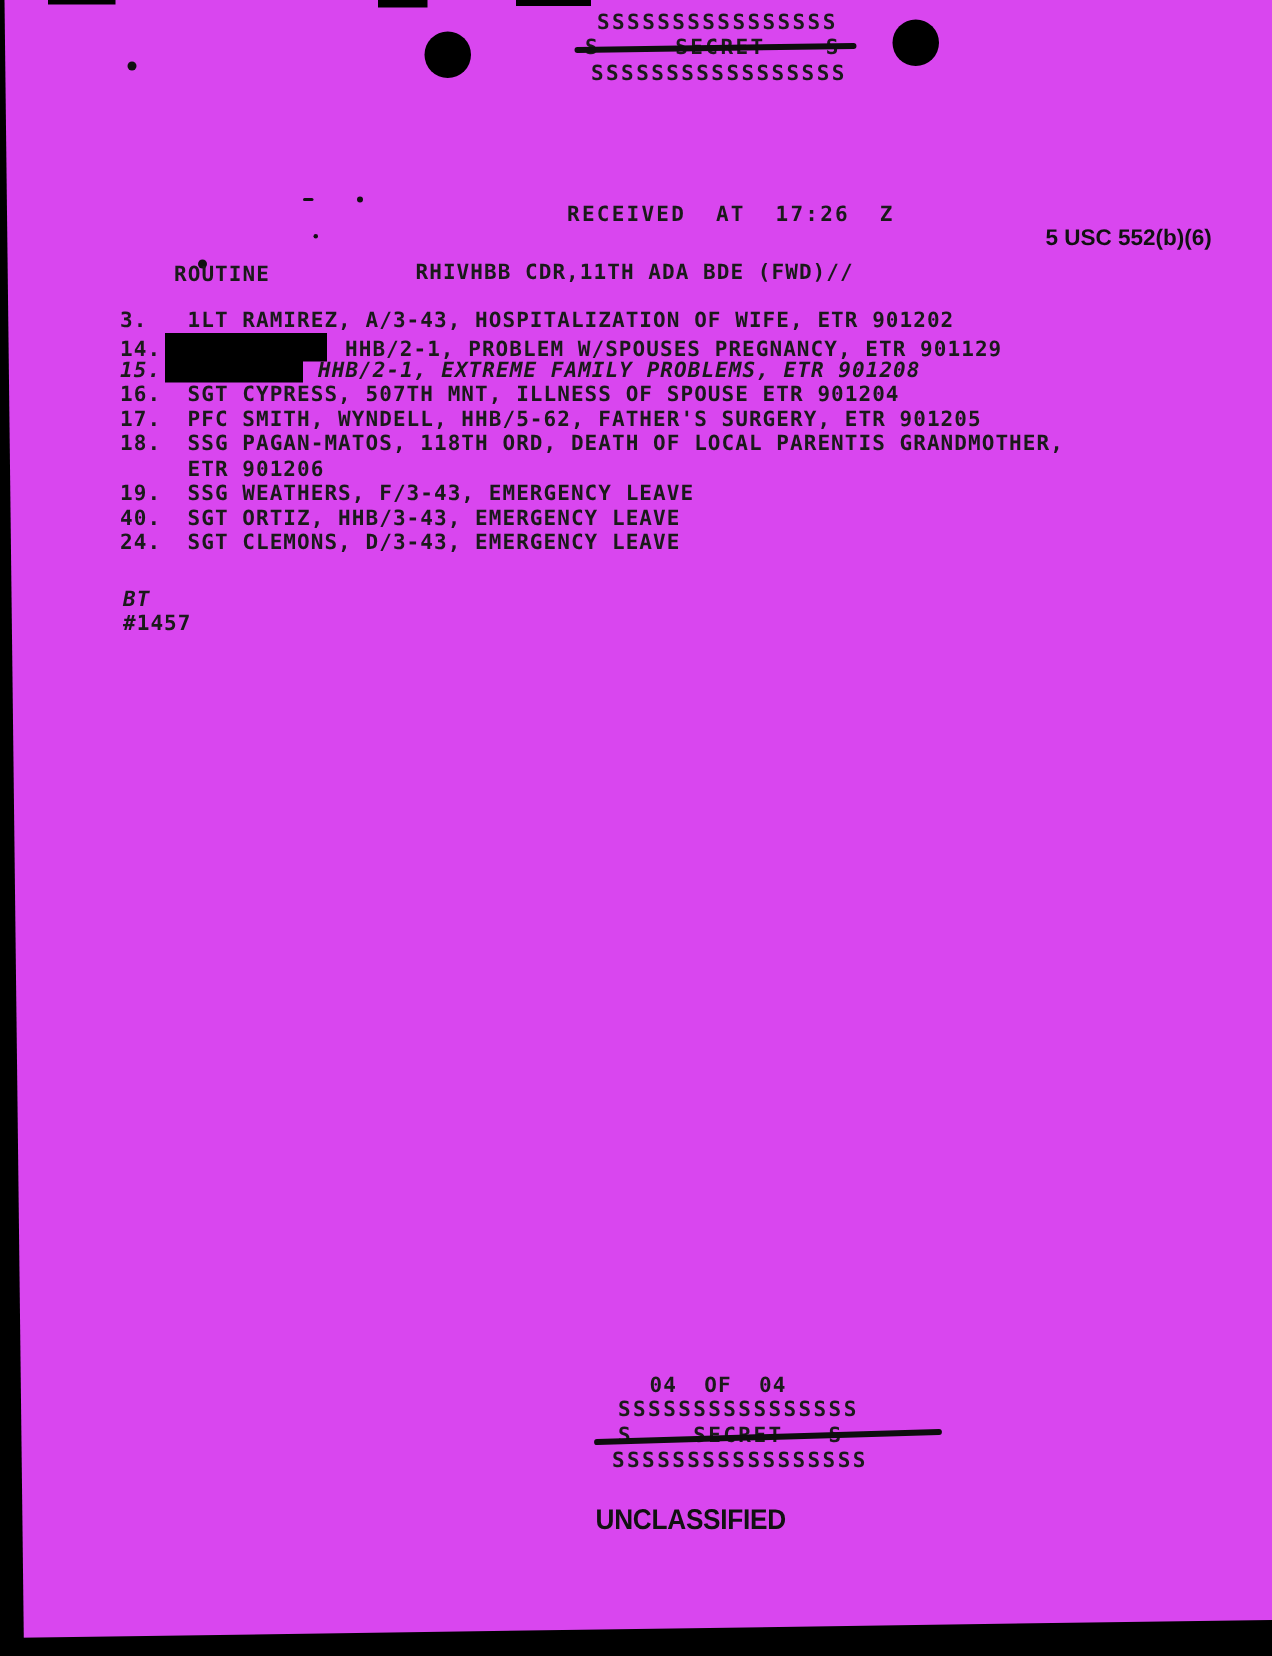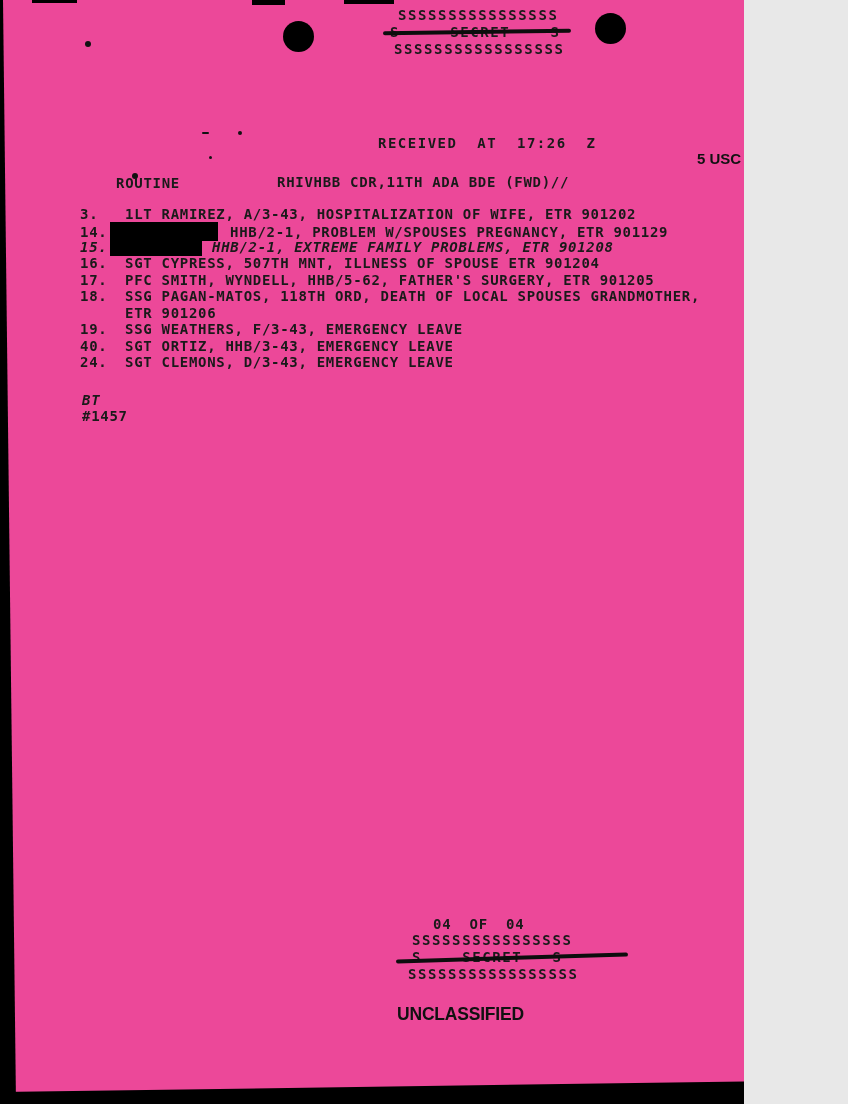--- a/index.html
+++ b/index.html
@@ -1,19 +1,19 @@
 <!DOCTYPE html>
 <html><head>
 <meta charset="utf-8">
 <style>
   html,body{margin:0;padding:0;background:#e8e8e8;}
   #page{
     position:relative;
-    width:744px;height:1104px;
-    background:#ec4899;
+    width:848px;height:1104px;
+    background:#d946ef;
     overflow:hidden;
     font-family:"DejaVu Sans Mono", monospace;
     color:#1a1a1a;
   }
   
   .mono{
     position:absolute;
     font-family:"DejaVu Sans Mono", monospace;
     font-size:14px;
     font-weight:bold;
@@ -95,21 +95,21 @@
   <div class="mono tline" style="top:206px;"><span class="num">3.</span><span>1LT RAMIREZ, A/3-43, HOSPITALIZATION OF WIFE, ETR 901202</span></div>
 
   <div class="mono tline" style="top:222px;"><span class="num-short">14.</span><span class="redaction red-14"></span><span>HHB/2-1, PROBLEM W/SPOUSES PREGNANCY, ETR 901129</span></div>
 
   <div class="mono tline" style="top:239px;font-style:italic;"><span class="num-short">15.</span><span class="redaction red-15"></span><span>HHB/2-1, EXTREME FAMILY PROBLEMS, ETR 901208</span></div>
 
   <div class="mono tline" style="top:255px;"><span class="num">16.</span><span>SGT CYPRESS, 507TH MNT, ILLNESS OF SPOUSE ETR 901204</span></div>
 
   <div class="mono tline" style="top:272px;"><span class="num">17.</span><span>PFC SMITH, WYNDELL, HHB/5-62, FATHER'S SURGERY, ETR 901205</span></div>
 
-  <div class="mono tline" style="top:288px;"><span class="num">18.</span><span>SSG PAGAN-MATOS, 118TH ORD, DEATH OF LOCAL SPOUSES GRANDMOTHER,</span></div>
+  <div class="mono tline" style="top:288px;"><span class="num">18.</span><span>SSG PAGAN-MATOS, 118TH ORD, DEATH OF LOCAL PARENTIS GRANDMOTHER,</span></div>
 
   <div class="mono tline" style="top:305px;left:125px;"><span>ETR 901206</span></div>
 
   <div class="mono tline" style="top:321px;"><span class="num">19.</span><span>SSG WEATHERS, F/3-43, EMERGENCY LEAVE</span></div>
 
   <div class="mono tline" style="top:338px;"><span class="num">40.</span><span>SGT ORTIZ, HHB/3-43, EMERGENCY LEAVE</span></div>
 
   <div class="mono tline" style="top:354px;"><span class="num">24.</span><span>SGT CLEMONS, D/3-43, EMERGENCY LEAVE</span></div>
 
   <div class="mono" style="left:82px;top:392px;font-style:italic;">BT</div>

